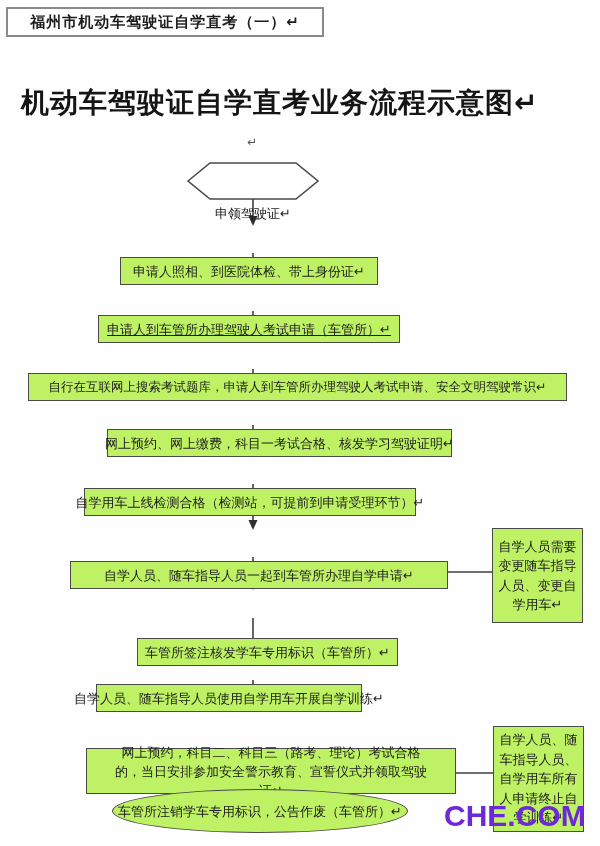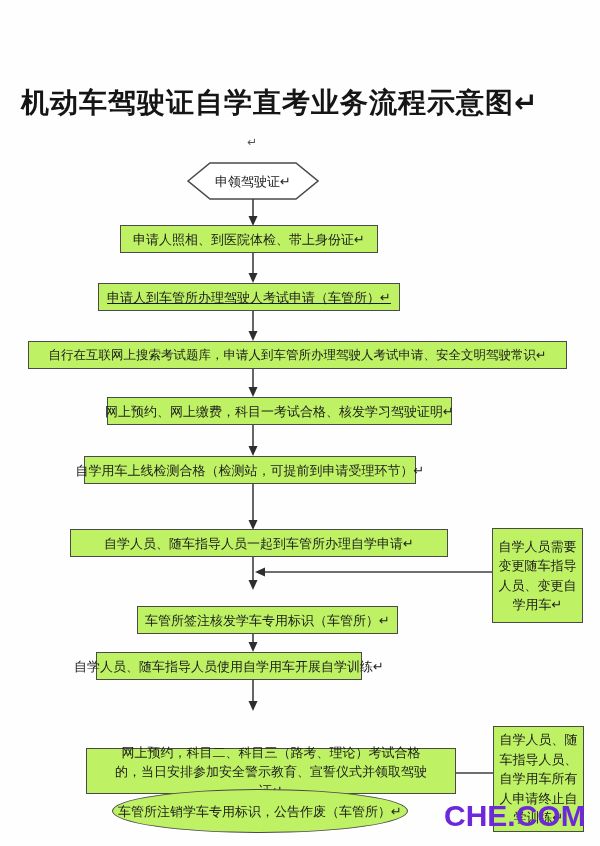--- a/index.html
+++ b/index.html
@@ -17,21 +17,21 @@
     position:absolute;left:21px;top:84px;margin:0;font-size:28px;font-weight:bold;
     letter-spacing:1px;white-space:nowrap;z-index:2;color:#151515;
   }
   .straymark{position:absolute;left:247px;top:135px;font-size:12px;color:#555;z-index:2;}
   .node{
     position:absolute;box-sizing:border-box;display:flex;align-items:center;justify-content:center;
     text-align:center;font-size:13px;line-height:19px;background:#bef264;z-index:2;
     border:1.6px solid #4a4a4a;padding:1px 3px;
   }
   .hexlabel{border:none;background:transparent;z-index:3;}
-  .nowrap{white-space:nowrap;}
+  .nowrap{white-space:nowrap;margin-top:32px;}
   .ellipse{border-radius:50% / 50%;}
   .side{line-height:19.5px;padding:4px 3px;}
   .watermark{
     position:absolute;left:444px;top:799px;z-index:30;font-size:30px;font-weight:900;
     letter-spacing:0px;color:#6d28d9;white-space:nowrap;
     font-family:"Liberation Sans","DejaVu Sans",sans-serif;
   }
   
   .hexlabel{left:188px;top:163px;width:130px;height:36px;}
   .b1{left:120px;top:225px;width:258px;height:28px;}
@@ -78,20 +78,23 @@
       <polygon points="248.5,520 257.5,520 253,530"></polygon>
       <polygon points="248.5,580 257.5,580 253,590"></polygon>
       <polygon points="265,567.5 265,576.5 255,572"></polygon>
       <polygon points="248.5,642 257.5,642 253,652"></polygon>
       <polygon points="248.5,701 257.5,701 253,711"></polygon>
       <polygon points="248.5,779 257.5,779 253,789"></polygon>
       <polygon points="267,768.5 267,777.5 257,773"></polygon>
     </g>
   </svg>
 
+  <div class="hdrbox">
+    <span>福州市机动车驾驶证自学直考（一）↵</span>
+  </div>
 
   <h1 class="title">机动车驾驶证自学直考业务流程示意图↵</h1>
 
   <div class="straymark">↵</div>
 
   <div class="node hexlabel nowrap">申领驾驶证↵</div>
 
   <div class="node b1 nowrap">申请人照相、到医院体检、带上身份证↵</div>
   <div class="node b2 nowrap">申请人到车管所办理驾驶人考试申请（车管所）↵</div>
   <div class="node b3 nowrap">自行在互联网上搜索考试题库，申请人到车管所办理驾驶人考试申请、安全文明驾驶常识↵</div>

